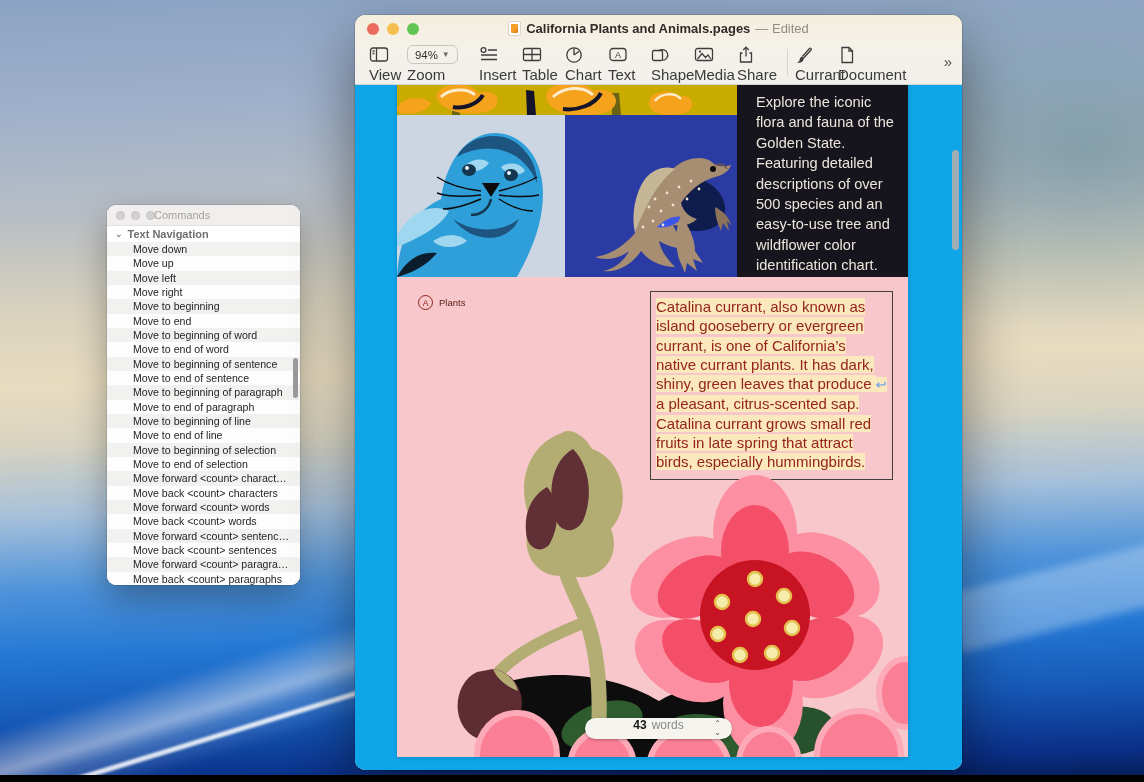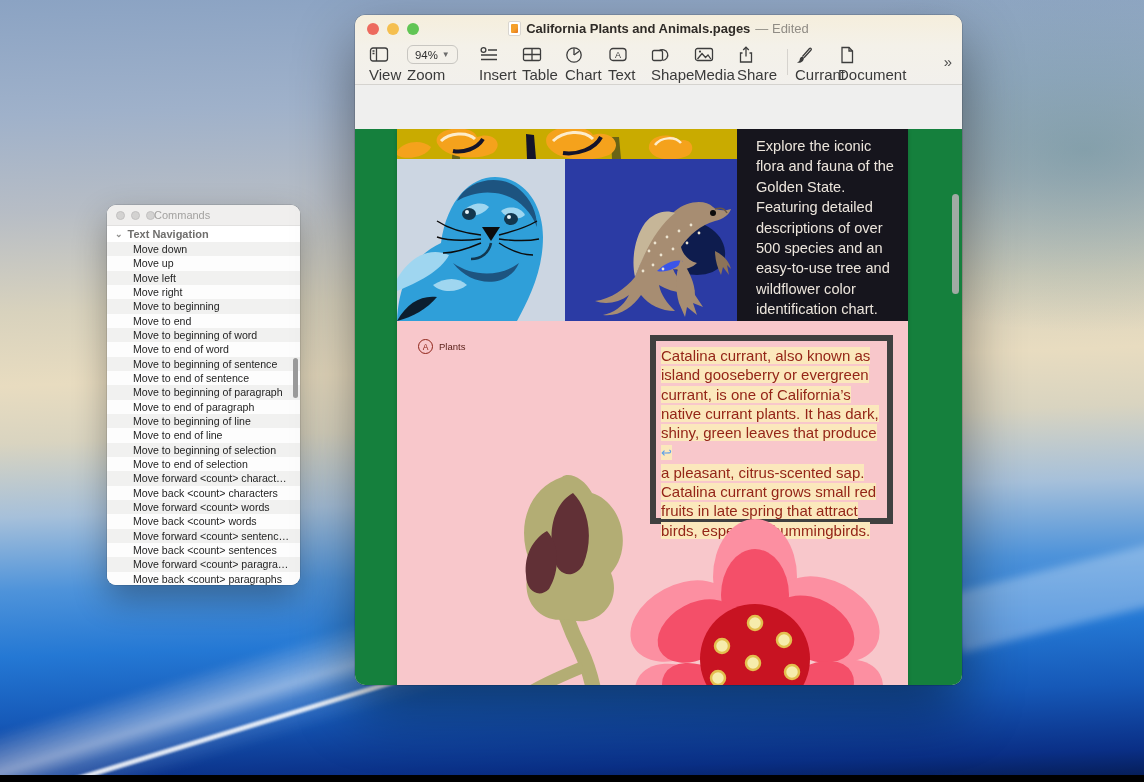--- a/index.html
+++ b/index.html
@@ -31,21 +31,21 @@
     font-size:11px; font-weight:bold; color:#6f6e6c; background:#fff; }
   .cmd-section .chev { font-size:9px; color:#8d8c8a; }
   .cmd-list { position:absolute; top:37px; left:0; right:0; bottom:0; overflow:hidden; }
   .cmd-row { height:14.33px; line-height:14.33px; font-size:10.6px; color:#242424; padding-left:26px;
     white-space:nowrap; overflow:hidden; }
   .cmd-row.row-odd { background:#f1f1f0; }
   .cmd-row.row-even { background:#fdfdfd; }
   .cmd-scrollbar { position:absolute; right:2px; top:153px; width:5px; height:40px; background:#9b9b9b; border-radius:3px; }
 
   
-  .pages-window { position:absolute; left:355px; top:15px; width:607px; height:670px; border-radius:10px;
+  .pages-window { position:absolute; left:355px; top:15px; width:607px; height:755px; border-radius:10px;
     background:#efefee; box-shadow:0 0 0 .5px rgba(0,0,0,.25), 0 25px 60px rgba(0,0,0,.45); overflow:hidden; }
   .pw-header { position:absolute; top:0; left:0; right:0; height:70px;
     background:linear-gradient(180deg,#f5eedc 0%,#f4f1e9 45%,#f2f0ec 100%); border-bottom:1px solid #d5d3cf; }
   .pw-titlebar { position:relative; height:26px; }
   .traffic { position:absolute; left:12px; top:8px; display:flex; gap:8px; }
   .tl { width:12px; height:12px; border-radius:50%; }
   .tl.red { background:#ed6a5e; } .tl.yellow { background:#f5bf4f; } .tl.green { background:#61c554; }
   .pw-title { position:absolute; left:0; right:0; top:6px; text-align:center; font-size:13px; color:#2f2b27;
     display:flex; justify-content:center; align-items:center; gap:5px; }
   .pw-title b { font-weight:bold; }
@@ -60,40 +60,40 @@
   .tb-view { width:38px; }
   .tb-zoom { width:66px; margin-right:6px; }
   .zoom-btn { display:flex; align-items:center; gap:4px; border:1px solid #c8c6c1; border-radius:6px;
     padding:1px 7px; font-size:11.4px; color:#2f2f2f; height:19px; }
   .zoom-btn .zchev { font-size:8px; color:#6c6c6c; }
   .tb-sep { width:1px; height:26px; background:#d6d3ce; margin:4px 7px 0 7px; }
   .tb-more { margin-left:auto; align-self:flex-start; padding-top:8px; font-size:15px; color:#4c4c4c; letter-spacing:-2px; }
   svg.tbsvg { stroke:#3d3d3d; fill:none; stroke-width:1.3; }
 
   
-  .canvas { position:absolute; top:70px; left:0; right:0; bottom:0; background:#15803d; overflow:hidden;margin-top:44px; }
+  .canvas { position:absolute; top:70px; left:0; right:0; bottom:0; background:#0ea5e9; overflow:hidden; }
   .page { position:absolute; left:42px; top:0; width:511px; height:672px; background:#f8c7cb;
     box-shadow:0 1px 4px rgba(0,0,0,.18); overflow:hidden; }
   .doc-scrollbar { position:absolute; right:3px; top:65px; width:7px; height:100px; background:#afafaf; border-radius:4px; opacity:.9; }
 
   
   .hero-poppies { position:absolute; left:0; top:0; width:340px; height:30px; }
   .hero-seal { position:absolute; left:0; top:30px; width:168px; height:162px; }
   .hero-lizard { position:absolute; left:168px; top:30px; width:172px; height:162px; }
   .hero-box { position:absolute; left:340px; top:0; width:171px; height:192px; background:#16151d;
     color:#ece5dc; font-size:14.6px; line-height:20.4px; padding:7px 6px 0 19px; }
 
   
   .badge-row { position:absolute; left:21px; top:210px; display:flex; align-items:center; gap:6px; }
   .badge-circle { width:15px; height:15px; border:1.2px solid #8e2318; border-radius:50%; color:#8e2318;
     font-size:8.5px; display:flex; align-items:center; justify-content:center; }
   .badge-label { font-size:9.5px; color:#571d16; }
   .heading { position:absolute; left:22px; top:226px; font-size:43px; line-height:55px; color:#8e1e12; letter-spacing:-.5px; }
   .heading .hl-line { display:inline-block; border-bottom:3px solid #8e1e12; padding-bottom:0; }
-  .body-box { position:absolute; left:253px; top:206px; width:243px; height:189px; border:6px solid #404040;
+  .body-box { position:absolute; left:253px; top:206px; width:243px; height:189px; border:1px solid #404040;
     padding:5px 5px; font-size:15px; line-height:19.3px; color:#942518; }
   .hl-text { background:#fbe8bc; -webkit-box-decoration-break:clone; box-decoration-break:clone; }
   .ret-glyph { color:#5d9fe8; font-size:13px; background:#fbe8bc; }
   .flower { position:absolute; left:0; top:340px; width:511px; height:332px; }
 
   .word-pill { position:absolute; left:188px; top:633px; width:147px; height:21px; background:#f5f4ef;
     border-radius:11px; box-shadow:0 1px 3px rgba(0,0,0,.28); display:flex; 
     justify-content:center; gap:5px; font-size:12px; }
   .word-pill .count { font-weight:bold; color:#151515; }
   .word-pill .wlabel { color:#8a8a8a; }

